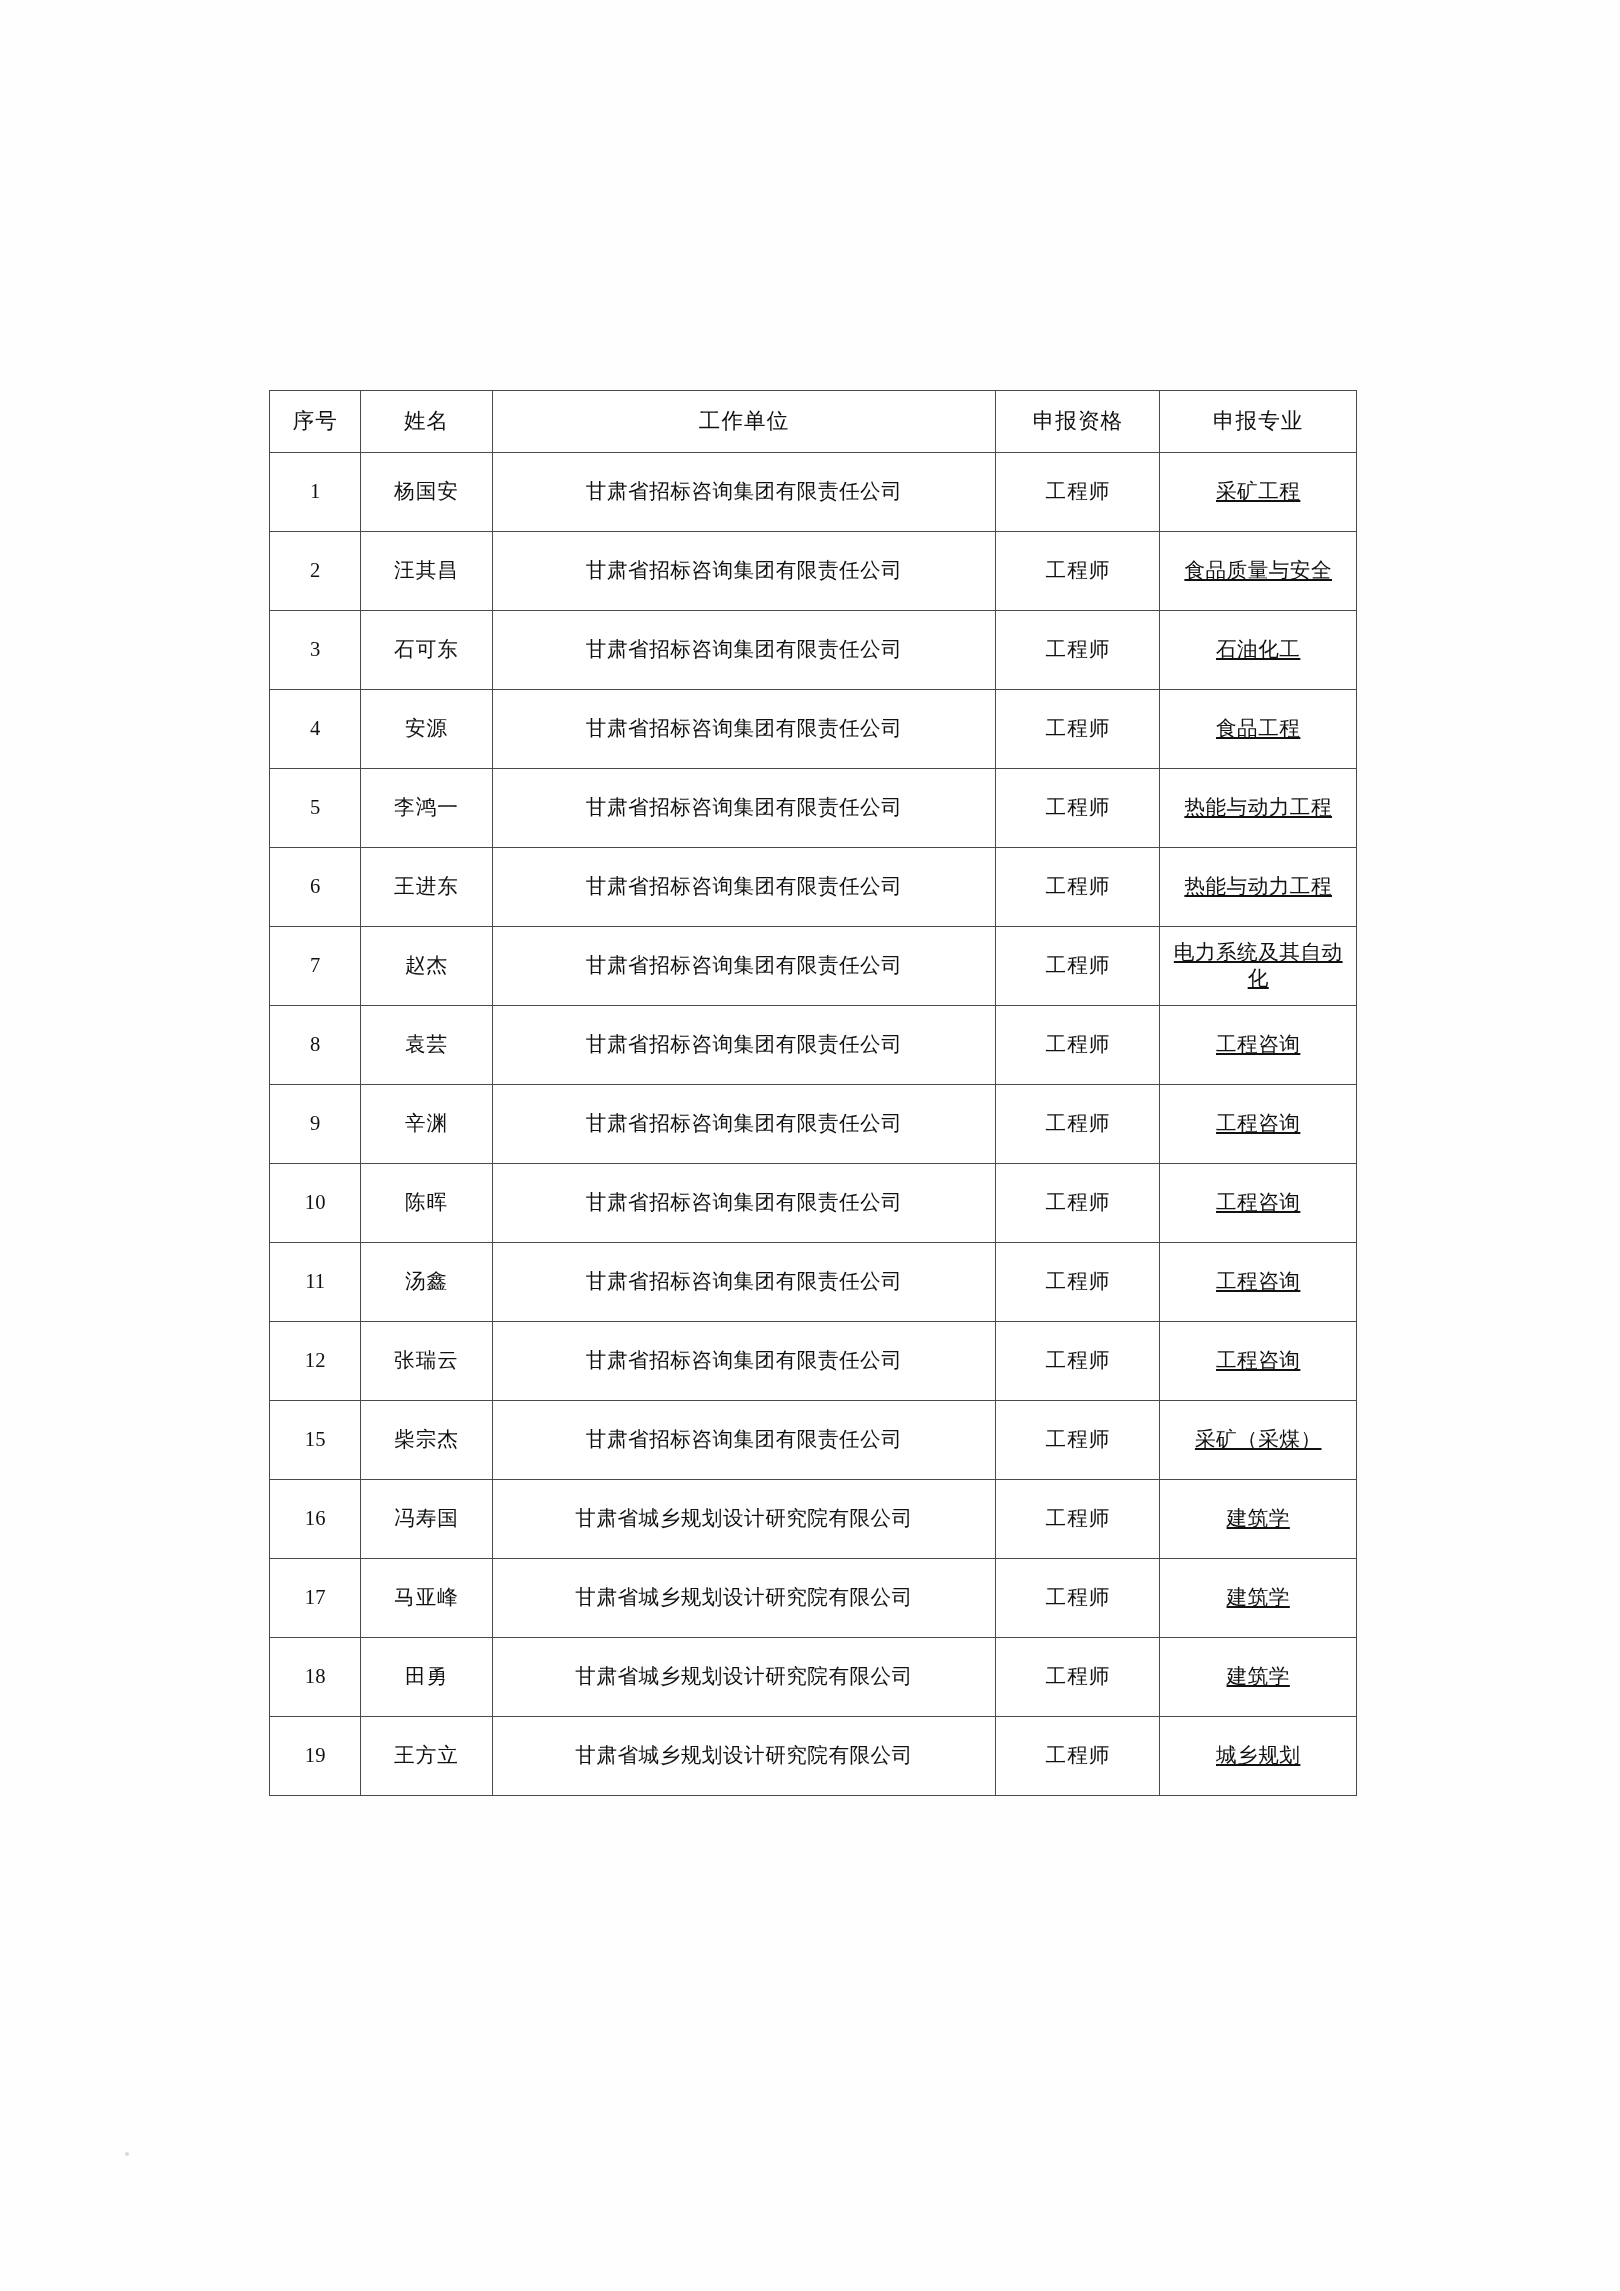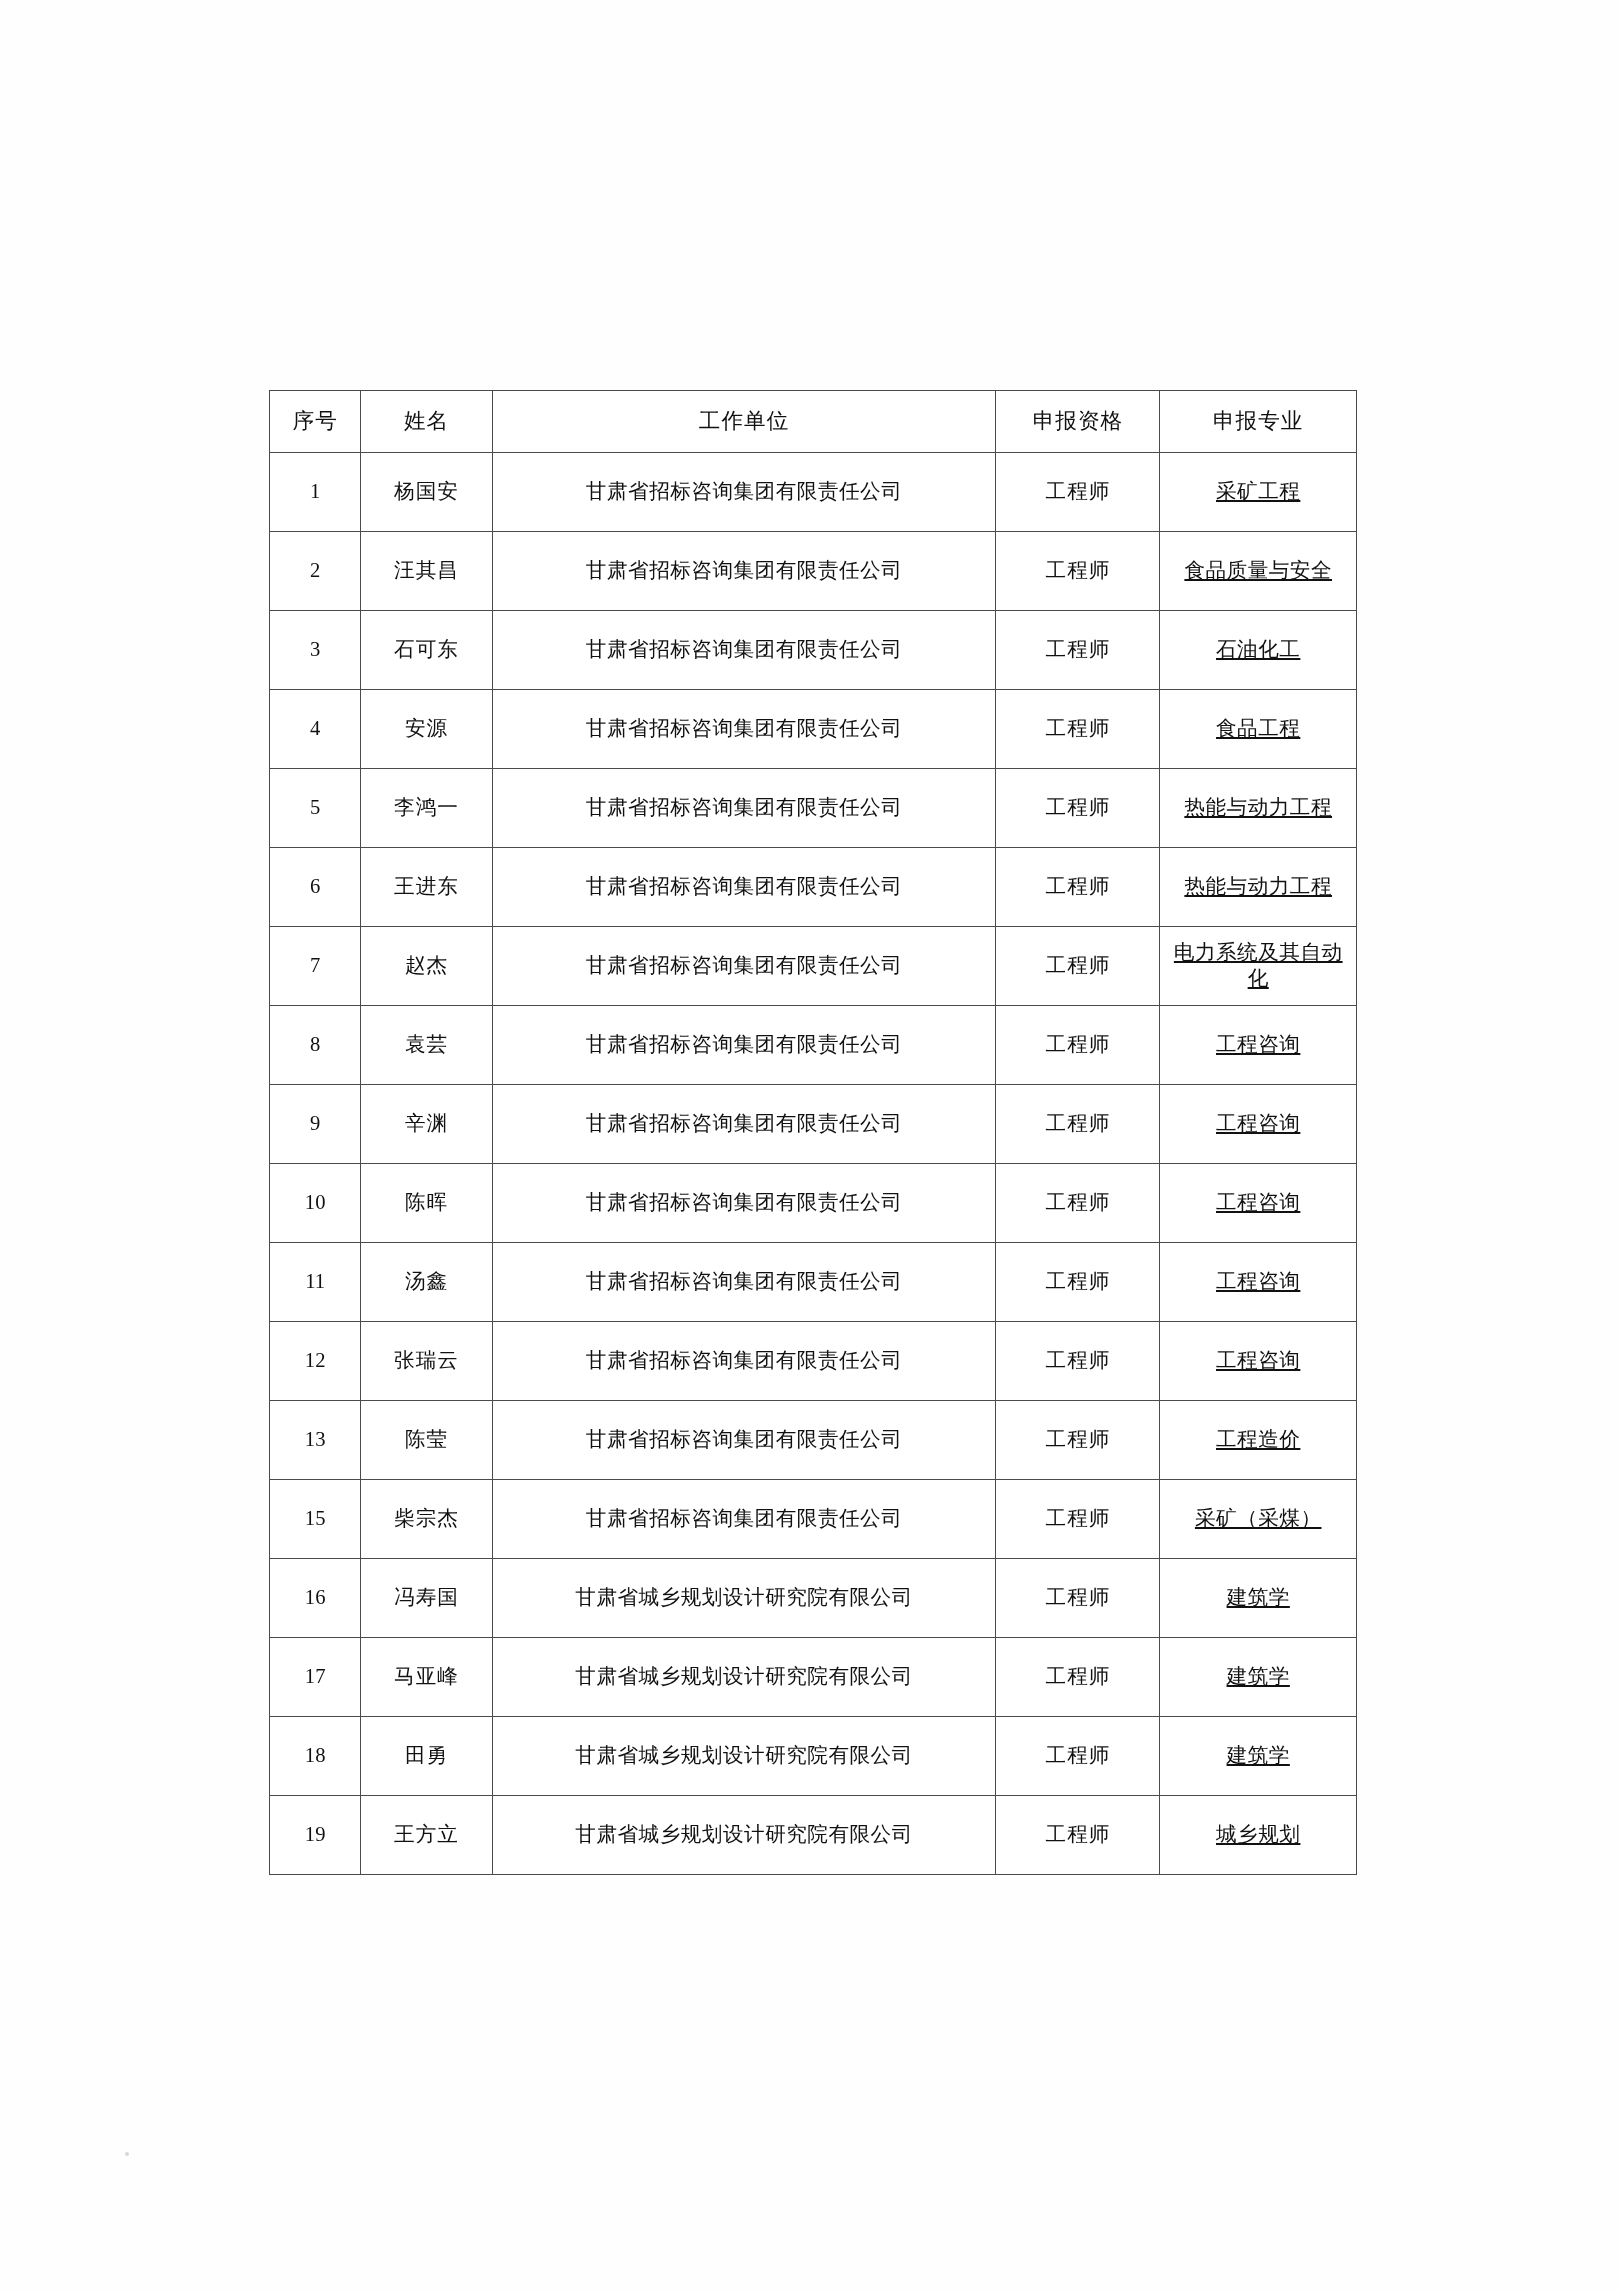--- a/index.html
+++ b/index.html
@@ -171,27 +171,20 @@
             <td class="col-major"><span class="major-wrap">工程咨询</span></td>
           </tr>
           <tr>
             <td class="col-idx">12</td>
             <td class="col-name">张瑞云</td>
             <td class="col-org">甘肃省招标咨询集团有限责任公司</td>
             <td class="col-qual">工程师</td>
             <td class="col-major"><span class="major-wrap">工程咨询</span></td>
           </tr>
           <tr>
-            <td class="col-idx">13</td>
-            <td class="col-name">陈莹</td>
-            <td class="col-org">甘肃省招标咨询集团有限责任公司</td>
-            <td class="col-qual">工程师</td>
-            <td class="col-major"><span class="major-wrap">工程造价</span></td>
-          </tr>
-          <tr>
             <td class="col-idx">15</td>
             <td class="col-name">柴宗杰</td>
             <td class="col-org">甘肃省招标咨询集团有限责任公司</td>
             <td class="col-qual">工程师</td>
             <td class="col-major"><span class="major-wrap">采矿（采煤）</span></td>
           </tr>
           <tr>
             <td class="col-idx">16</td>
             <td class="col-name">冯寿国</td>
             <td class="col-org">甘肃省城乡规划设计研究院有限公司</td>

